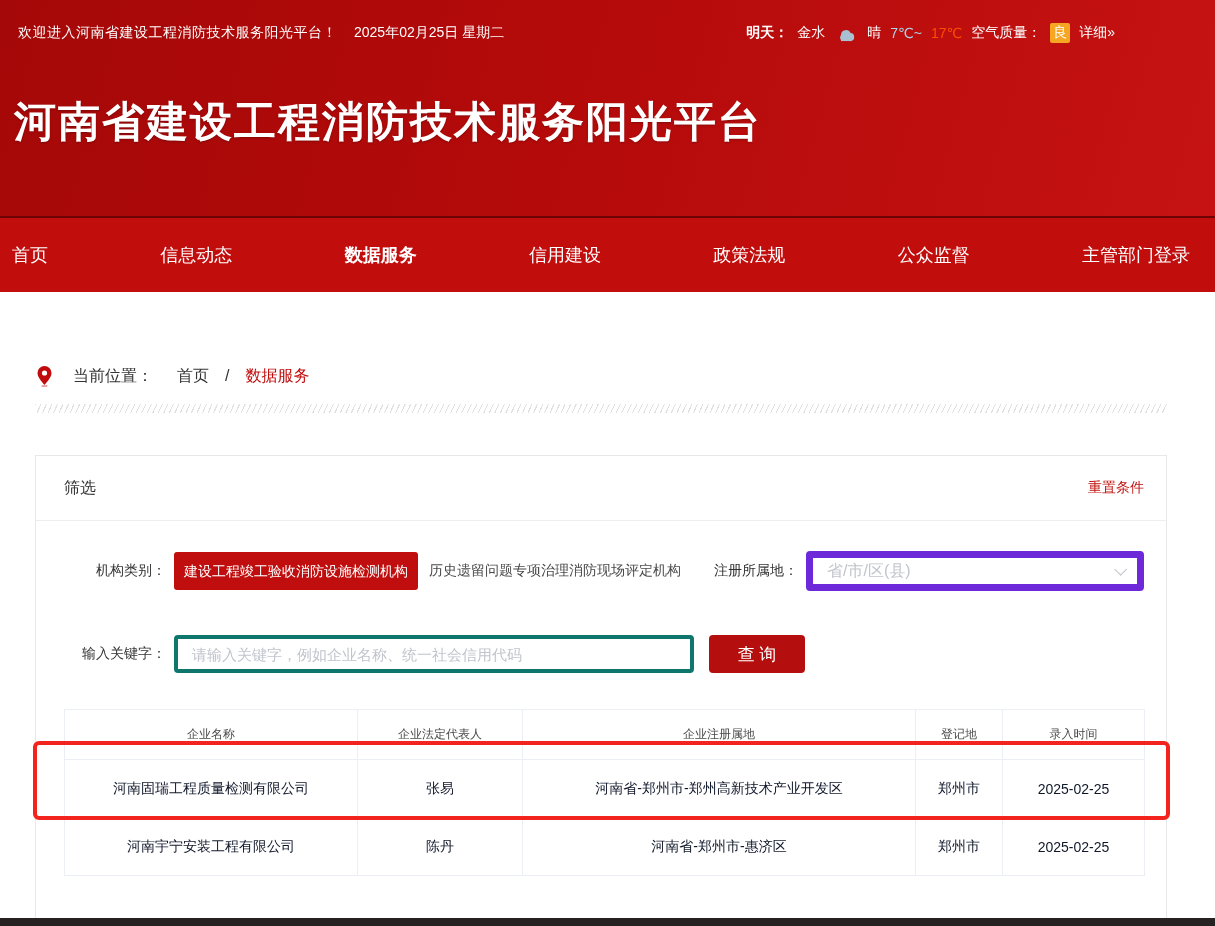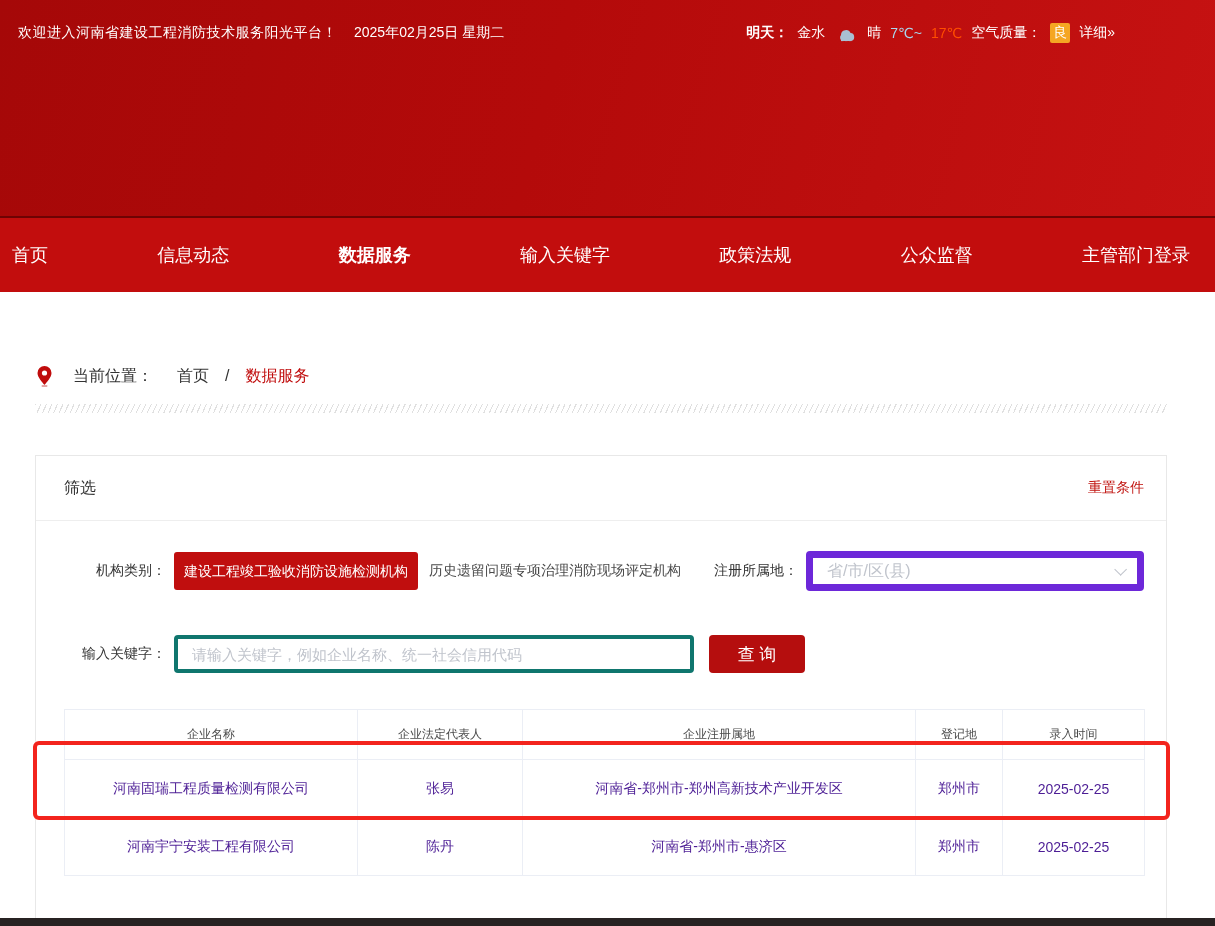--- a/index.html
+++ b/index.html
@@ -117,21 +117,21 @@
   .data-table col.c1 { width:293px; }
   .data-table col.c2 { width:165px; }
   .data-table col.c3 { width:393px; }
   .data-table col.c4 { width:87px;  }
   .data-table col.c5 { width:142px; }
   .data-table th {
     height:50px; font-weight:normal; font-size:12px; color:#4a4a4a;
     border:1px solid #ebeef5; background:#fff;
   }
   .data-table td {
-    height:58px; font-size:14px; color:#4c1d95;
+    height:58px; font-size:14px; color:#0f172a;
     border:1px solid #ebeef5; overflow:hidden; white-space:nowrap;
   }
 
   
   .hl-rect {
     position:absolute; left:33px; top:741px; width:1137px; height:79px;
     border:4px solid #f3241d; border-radius:6px;
     z-index:100; pointer-events:none;
   }
 
@@ -161,27 +161,28 @@
           </svg>
         </span>
         <span>晴</span>
         <span class="temp-low">7℃~</span>
         <span class="temp-high">17℃</span>
         <span>空气质量：</span>
         <span class="air-badge">良</span>
         <span>详细»</span>
       </span>
     </div>
+    <div class="banner-title">河南省建设工程消防技术服务阳光平台</div>
   </div>
 
   <div class="nav">
     <span class="nav-item">首页</span>
     <span class="nav-item">信息动态</span>
     <span class="nav-item active">数据服务</span>
-    <span class="nav-item">输入关键字</span>
+    <span class="nav-item">信用建设</span>
     <span class="nav-item">政策法规</span>
     <span class="nav-item">公众监督</span>
     <span class="nav-item">主管部门登录</span>
   </div>
 
   <div class="breadcrumb">
     <span class="pin-icon">
       <svg width="17" height="22" viewBox="0 0 17 22">
         <path d="M8.5 1a7 7 0 0 1 7 7c0 4.5-5.2 9.6-6.6 11.6a.5.5 0 0 1-.8 0C6.7 17.6 1.5 12.5 1.5 8a7 7 0 0 1 7-7z" fill="#c00c0c"></path>
         <circle cx="8.5" cy="8" r="2.6" fill="#fff"></circle>

